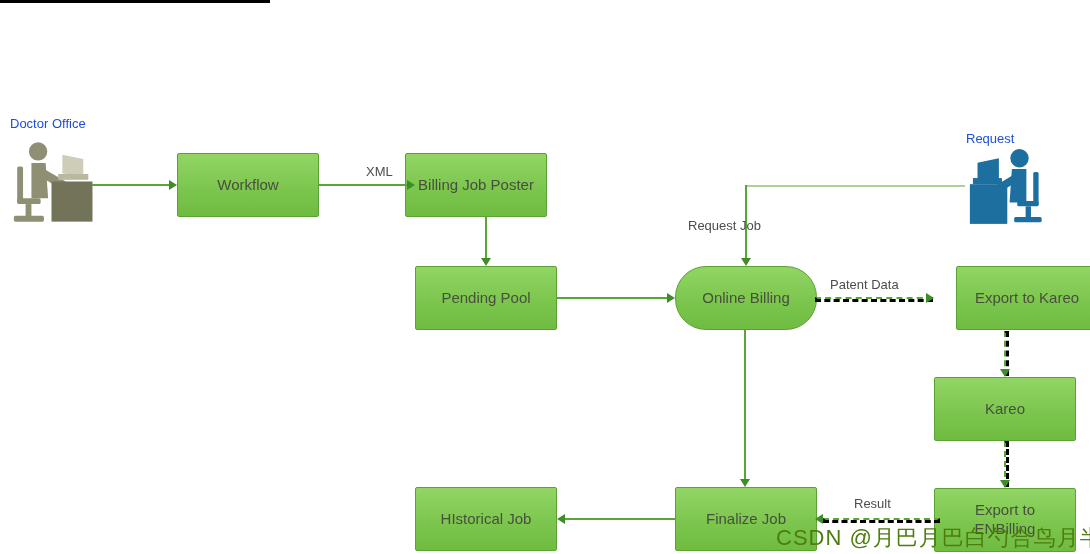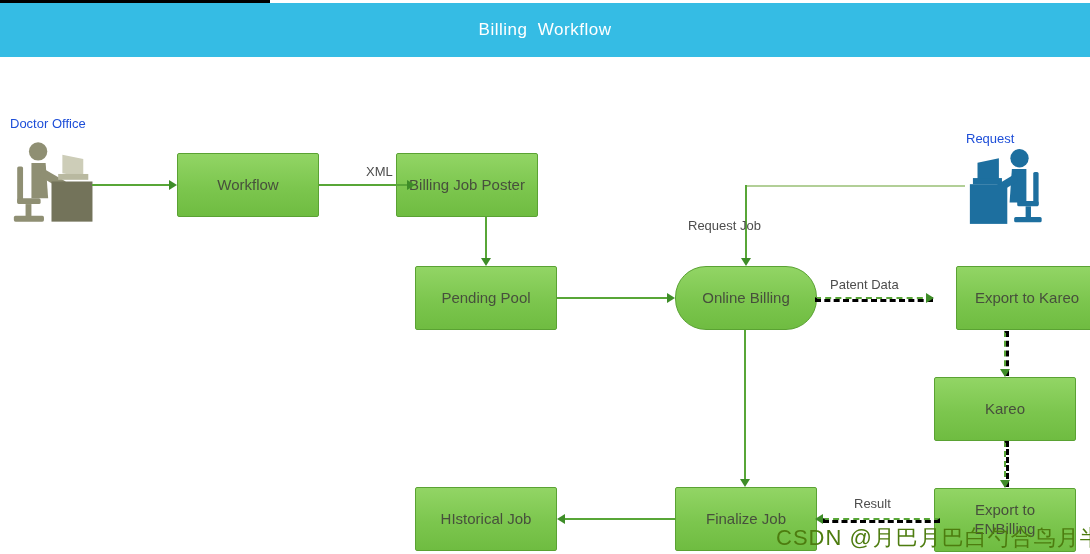--- a/index.html
+++ b/index.html
@@ -37,23 +37,20 @@
     white-space:nowrap; z-index:9; letter-spacing:1px;
   }
 </style>
 </head>
 <body>
 
 <div class="canvas">
 
   <div class="top-strip"></div>
 
-  <div class="title-bar">
-    <span>Billing  Workflow</span>
-  </div>
 
   <div class="actor-label" style="left:10px; top:116px;">Doctor Office</div>
   <div class="icon" style="left:12px; top:138px;">
     <svg width="84" height="92" viewBox="0 0 100 110">
       <g fill="#8f8f73">
         <rect x="6" y="34" width="7" height="44" rx="2"></rect>
         <rect x="6" y="72" width="28" height="7" rx="2"></rect>
         <rect x="16" y="79" width="7" height="15"></rect>
         <rect x="2" y="93" width="36" height="7" rx="2"></rect>
         <circle cx="31" cy="16" r="11"></circle>
@@ -80,21 +77,21 @@
           <polygon points="36,36 66,54 61,63 33,46"></polygon>
           <rect x="47" y="50" width="49" height="52"></rect>
           <polygon points="58,16 86,22 86,48 58,44"></polygon>
           <rect x="54" y="42" width="38" height="8"></rect>
         </g>
       </g>
     </svg>
   </div>
 
   <div class="node" style="left:177px; top:153px;">Workflow</div>
-  <div class="node" style="left:396px; top:153px;">Billing Job Poster</div>
+  <div class="node" style="left:405px; top:153px;">Billing Job Poster</div>
   <div class="node" style="left:415px; top:266px;">Pending Pool</div>
   <div class="node" style="left:675px; top:266px;border-radius:31px;">Online Billing</div>
   <div class="node" style="left:956px; top:266px;">Export to Kareo</div>
   <div class="node" style="left:934px; top:377px;">Kareo</div>
   <div class="node" style="left:934px; top:488px;">Export to ENBilling</div>
   <div class="node" style="left:675px; top:487px;">Finalize Job</div>
   <div class="node" style="left:415px; top:487px;">HIstorical Job</div>
 
   <div class="h-line" style="left:92px; top:184px; width:78px;"></div>
   <div class="arrow right" style="left:169px; top:180px;"></div>

